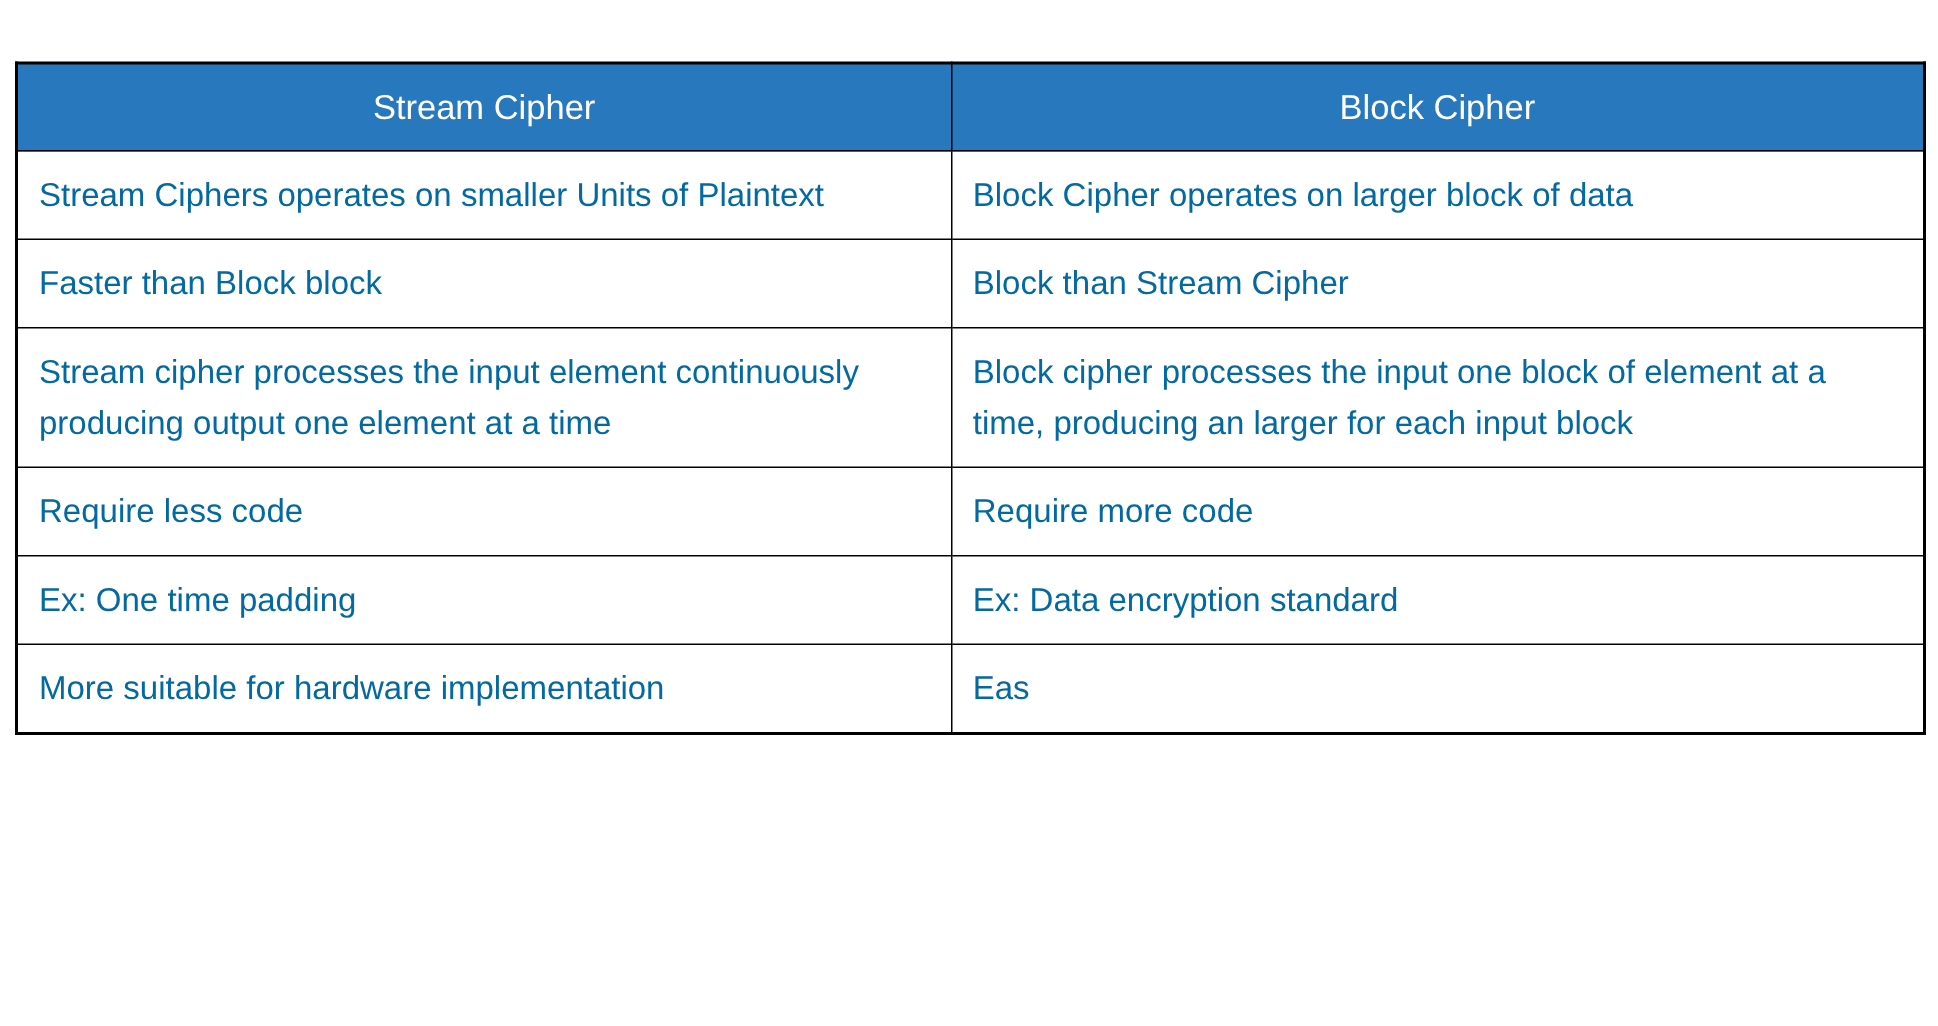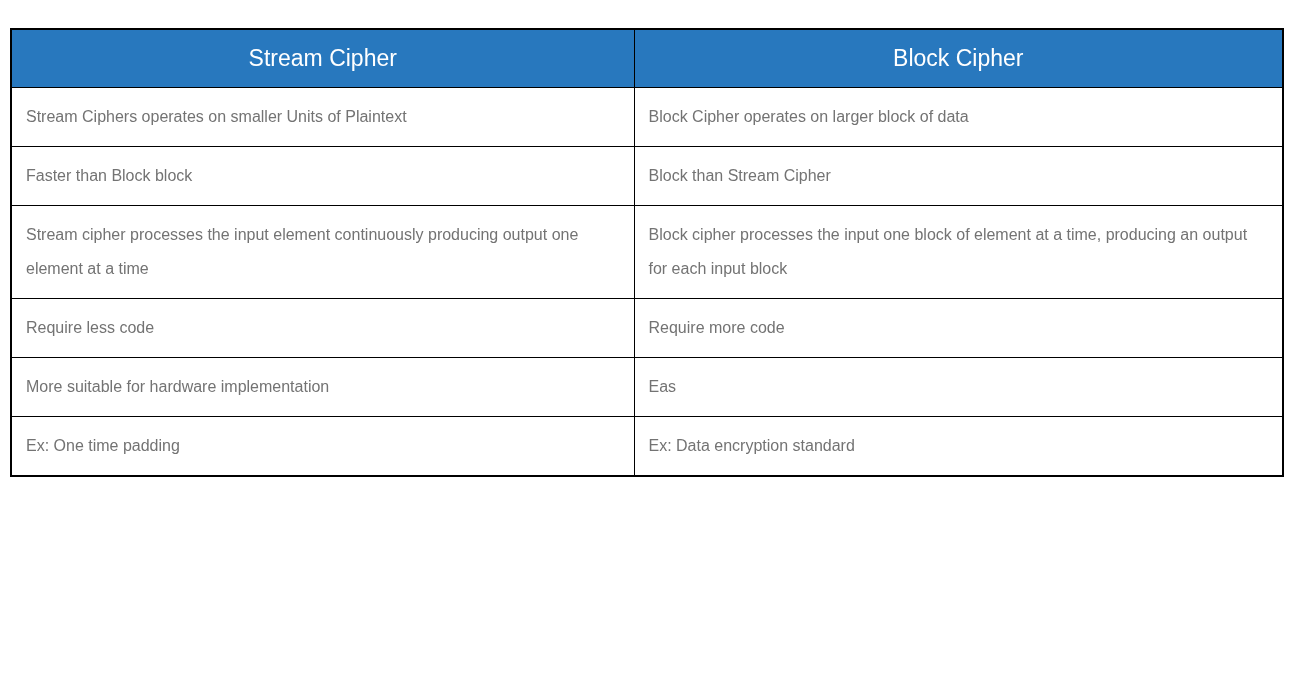--- a/index.html
+++ b/index.html
@@ -7,43 +7,43 @@
     padding: 0;
     background: #ffffff;
     font-family: "Liberation Sans", sans-serif;
   }
   body {
     width: 1292px;
     height: 684px;
     box-sizing: border-box;
   }
   .table-wrap {
-    padding: 28px 10px 24px 10px;
+    padding: 41px 10px 24px 10px;
   }
   table.compare {
     width: 1272px;
     border-collapse: collapse;
     table-layout: fixed;
     border: 2px solid #000000;
   }
   table.compare col.left-col  { width: 623px; }
   table.compare col.right-col { width: 649px; }
   table.compare th {
     background: #2878BE;
     color: #ffffff;
     font-weight: 400;
     font-size: 23px;
     text-align: center;
     padding: 15px 14px;
     border: 1px solid #000000;
   }
   table.compare td {
     border: 1px solid #000000;
-    color: #737373;
-    font-size: 16px;
+    color: #0369a1;
+    font-size: 22px;
     line-height: 34px;
     padding: 12px 16px 12px 14px;
     vertical-align: middle;
     text-align: left;
     word-wrap: break-word;
   }
   table.compare tr.tall td {
     vertical-align: middle;
   }
 </style>
@@ -66,29 +66,29 @@
       <tr class="tall">
         <td>Stream Ciphers operates on smaller Units of Plaintext</td>
         <td>Block Cipher operates on larger block of data</td>
       </tr>
       <tr>
         <td>Faster than Block block</td>
         <td>Block than Stream Cipher</td>
       </tr>
       <tr class="tall">
         <td>Stream cipher processes the input element continuously producing output one element at a time</td>
-        <td>Block cipher processes the input one block of element at a time, producing an output for each input block</td>
+        <td>Block cipher processes the input one block of element at a time, producing an larger for each input block</td>
       </tr>
       <tr>
         <td>Require less code</td>
         <td>Require more code</td>
       </tr>
       <tr>
+        <td>Ex: One time padding</td>
+        <td>Ex: Data encryption standard</td>
+      </tr>
+      <tr>
         <td>More suitable for hardware implementation</td>
         <td>Eas</td>
-      </tr>
-      <tr>
-        <td>Ex: One time padding</td>
-        <td>Ex: Data encryption standard</td>
       </tr>
     </tbody>
   </table>
 </div>
 
 </body></html>

